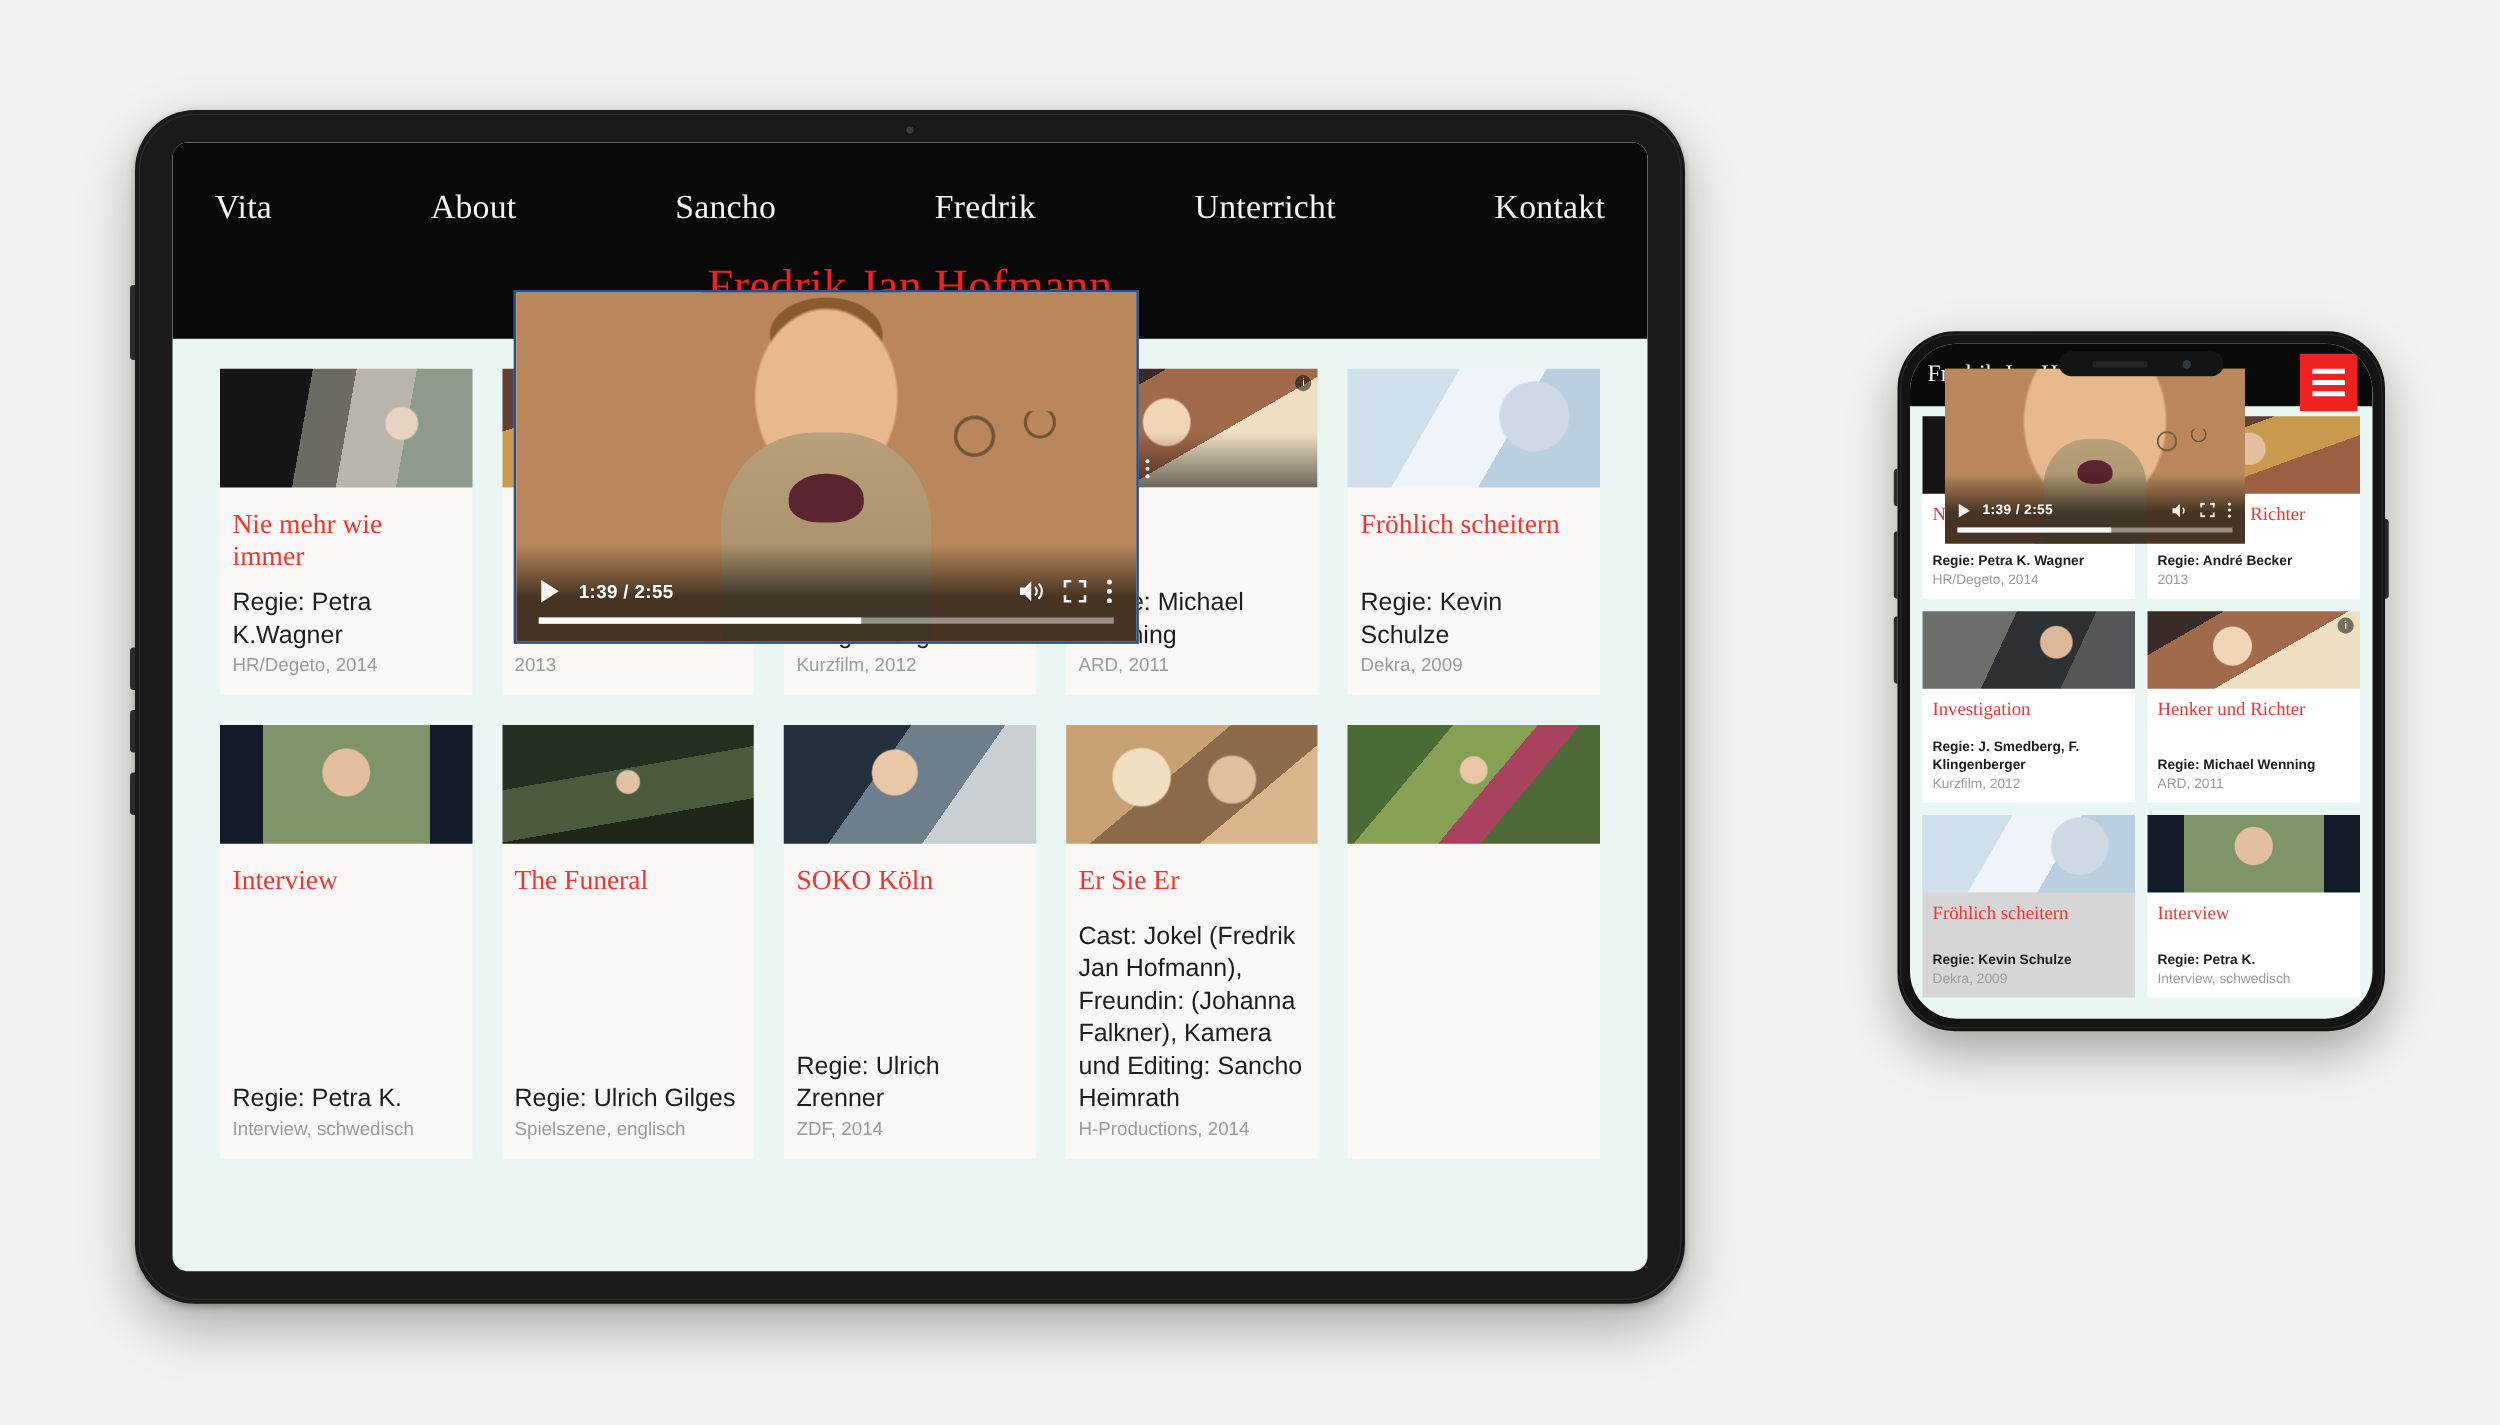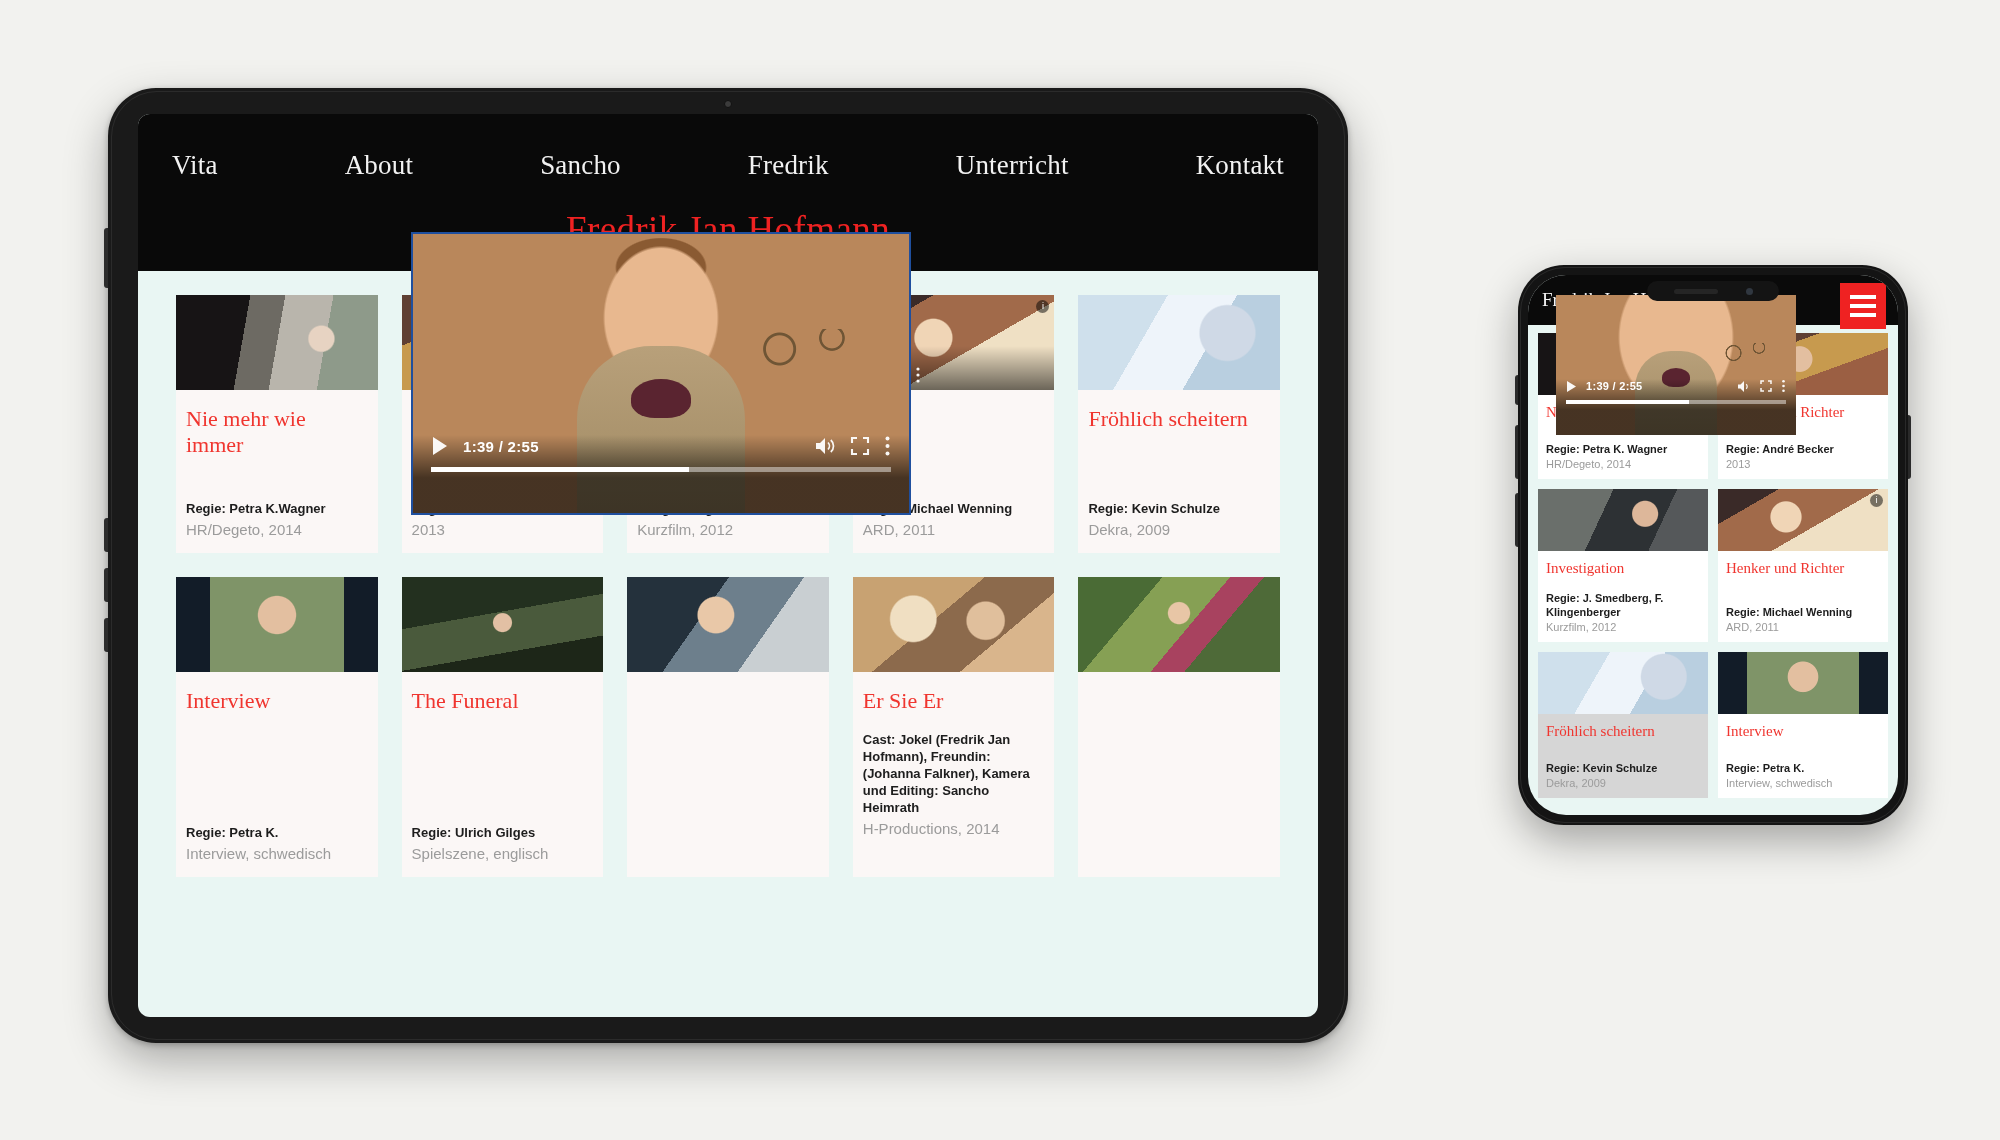--- a/index.html
+++ b/index.html
@@ -96,21 +96,21 @@
   }
   .card-title {
     color:#f0352f;
     font-family:"Liberation Serif", serif;
     font-size:22px;
     line-height:1.2;
     margin-bottom: 10px;
   }
   .card-spacer { flex:1 1 auto; }
   .card-credit {
-    font-size:13px; font-weight:bold; color:#1d1d1d; line-height:1.3;
+    font-size:20px; font-weight:normal; color:#1d1d1d; line-height:1.3;
   }
   .card-meta {
     font-size:15px; color:#9b9b9b; line-height:1.3; margin-top:2px;
   }
 
   
   .th-nie   { background:
       radial-gradient(circle at 72% 46%, #e7d3c2 0 8%, transparent 9%),
       linear-gradient(100deg,#171415 0 34%, #6d6a63 34% 50%, #b9b5ac 50% 72%, #8e9a8a 72% 100%);}
   .th-henker{ background:
@@ -169,21 +169,21 @@
   }
   .vid-keys {
     position:absolute; right:8%; top:34%; width:22%; height:18%;
     background:
       radial-gradient(circle at 18% 40%, transparent 0 14%, #6f5535 15% 17%, transparent 18%),
       radial-gradient(circle at 66% 18%, transparent 0 12%, #6f5535 13% 15%, transparent 16%);
   }
   .vid-controls {
     position:absolute; left:0; right:0; bottom:0; height:78px;
     background:linear-gradient(transparent, rgba(0,0,0,.62) 55%);
-    display:flex; flex-direction:column; 
+    display:flex; flex-direction:column; justify-content:flex-end;
     padding: 0 18px 14px 18px;
   }
   .vid-row {
     display:flex; align-items:center; gap:14px; margin-bottom:10px;
   }
   .ctl { color:#fff; opacity:.95; cursor:pointer; display:flex; align-items:center; }
   .vid-time {
     color:#fff; font-size:15px; font-weight:bold; letter-spacing:.3px;
     font-family:"Liberation Sans", sans-serif;
   }
@@ -400,20 +400,26 @@
         <div class="card-body">
           <div class="card-title">The Funeral</div>
           <div class="card-spacer"></div>
           <div class="card-credit">Regie: Ulrich Gilges</div>
           <div class="card-meta">Spielszene, englisch</div>
         </div>
       </div>
 
       <div class="card row2">
         <div class="card-thumb th-soko"></div>
+        <div class="card-body">
+          <div class="card-title">SOKO Köln</div>
+          <div class="card-spacer"></div>
+          <div class="card-credit">Regie: Ulrich Zrenner</div>
+          <div class="card-meta">ZDF, 2014</div>
+        </div>
       </div>
 
       <div class="card row2">
         <div class="card-thumb th-ersie"></div>
         <div class="card-body">
           <div class="card-title">Er Sie Er</div>
           <div class="card-credit" style="margin-top:8px">Cast: Jokel (Fredrik Jan Hofmann), Freundin: (Johanna Falkner), Kamera und Editing: Sancho Heimrath</div>
           <div class="card-meta">H-Productions, 2014</div>
         </div>
       </div>

